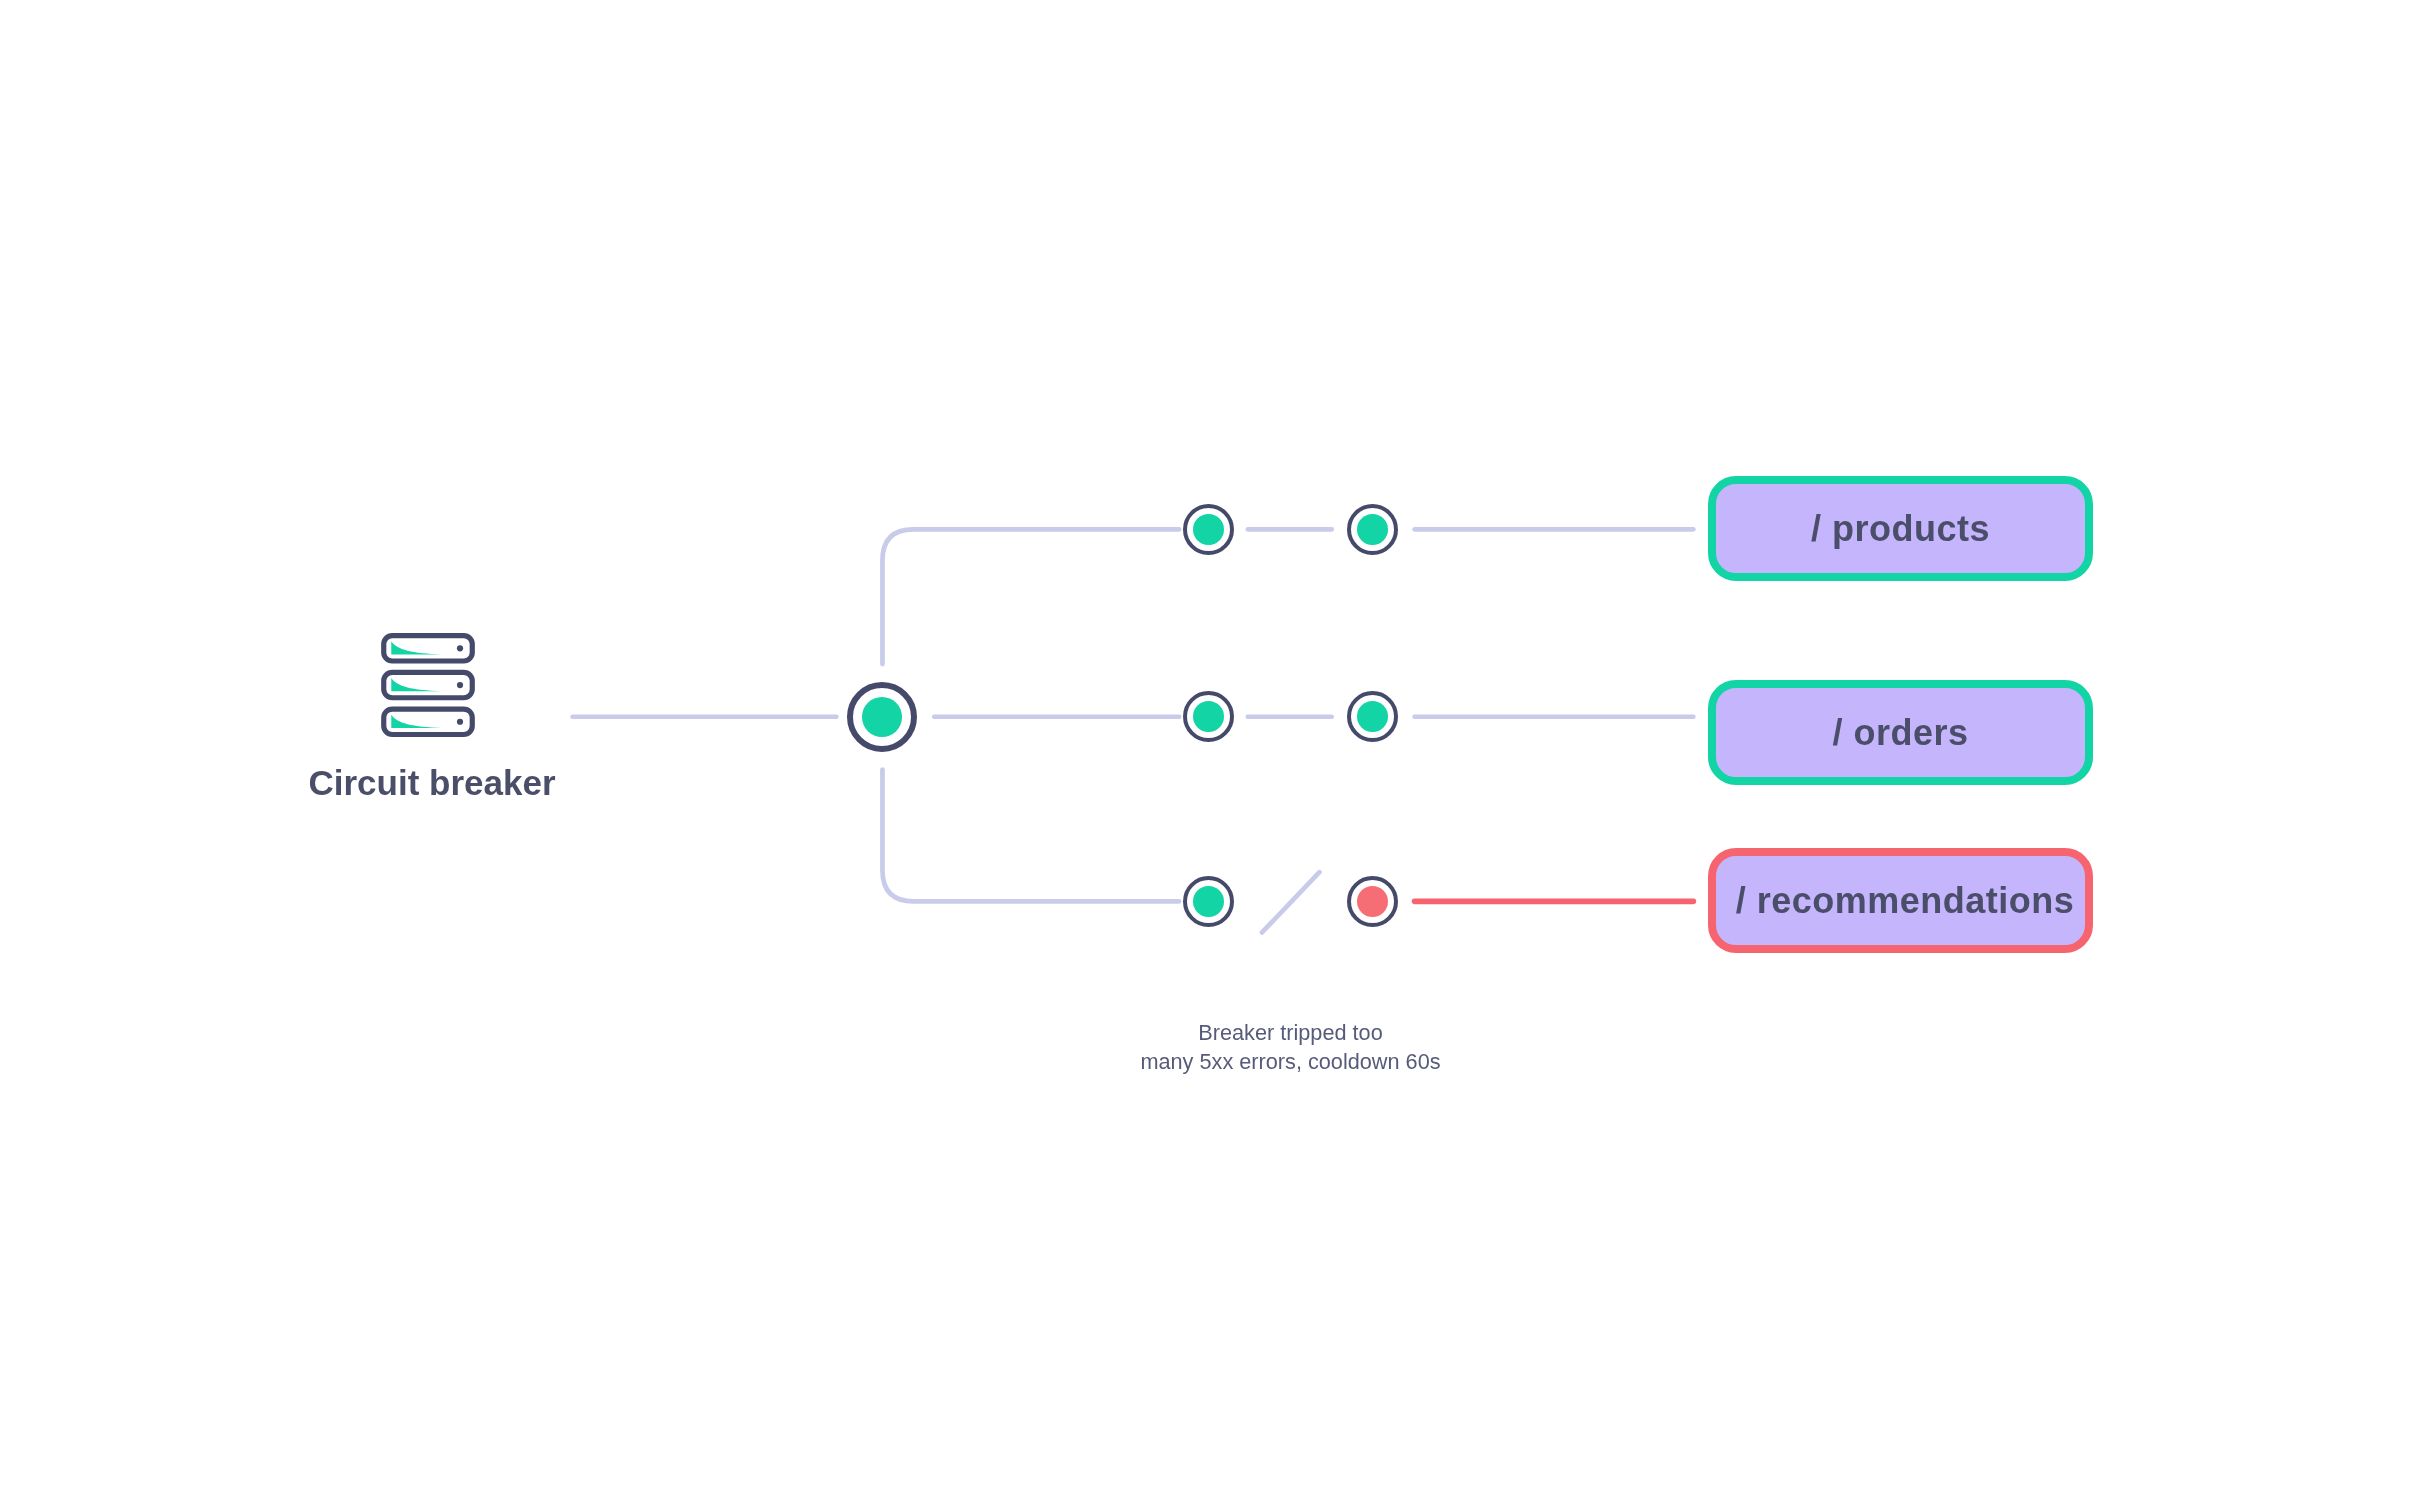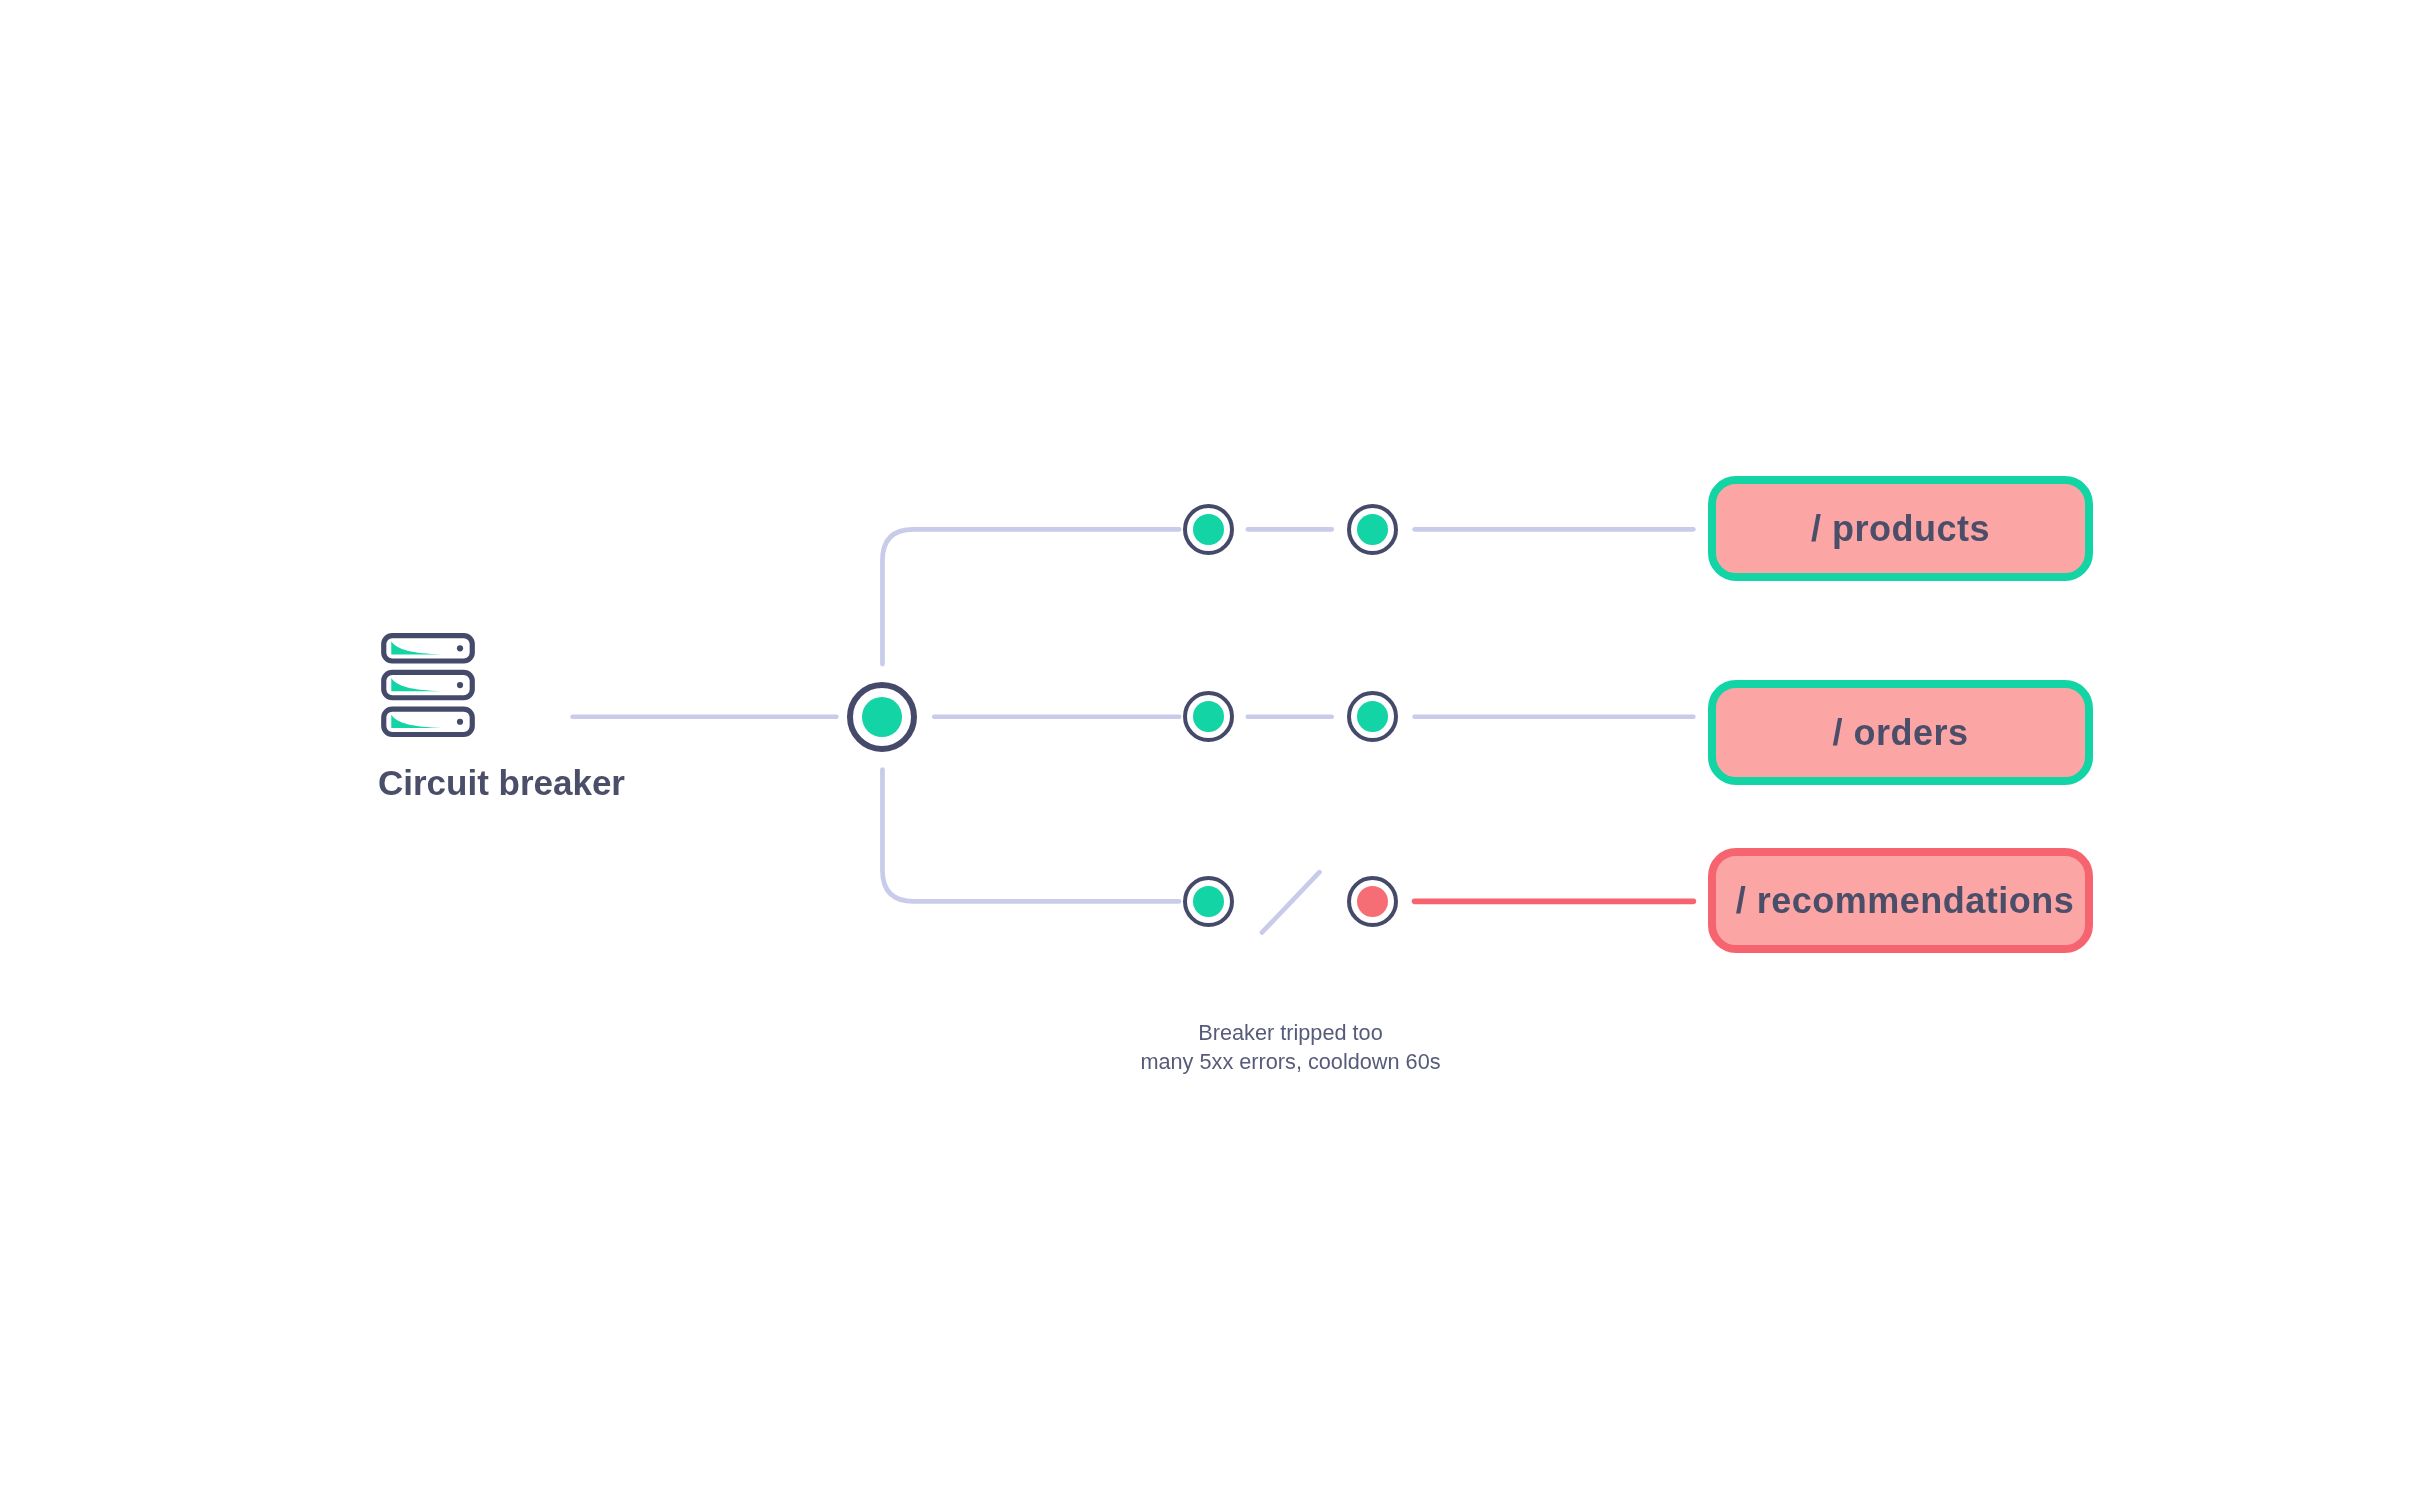--- a/index.html
+++ b/index.html
@@ -17,27 +17,27 @@
 
   .node{position:absolute;background:#fff;border:4.7px solid var(--ink);border-radius:50%;
     display:flex;align-items:center;justify-content:center;}
   .node .dot{border-radius:50%;background:var(--healthy);}
   .node.small{width:51px;height:51px;}
   .node.small .dot{width:31px;height:31px;}
   .node.hub{width:70px;height:70px;border-width:6.6px;}
   .node.hub .dot{width:40px;height:40px;}
   .node.bad .dot{background:var(--tripped_dot);}
 
-  .endpoint{position:absolute;left:1708px;width:385px;height:105px;background:#fca5a5;
+  .endpoint{position:absolute;left:1708px;width:385px;height:105px;background:#c4b5fd;
     border:8.5px solid var(--healthy);border-radius:28px;
     display:flex;align-items:center;justify-content:center;
     font-size:36px;font-weight:600;letter-spacing:0.5px;color:var(--text);}
   .endpoint.bad{border-color:var(--tripped);padding-left:9px;}
 
-  .source-label{position:absolute;left:239px;top:763px;width:386px;text-align:right;
+  .source-label{position:absolute;left:239px;top:763px;width:386px;text-align:center;
     font-size:35px;font-weight:700;color:var(--text);}
   .caption{position:absolute;left:1008px;top:1018px;width:565px;text-align:center;
     font-size:21.7px;line-height:29px;color:var(--caption);}
   .server-icon{position:absolute;left:378px;top:629px;}
 </style>
 </head>
 <body>
 
 <div class="canvas">
 

